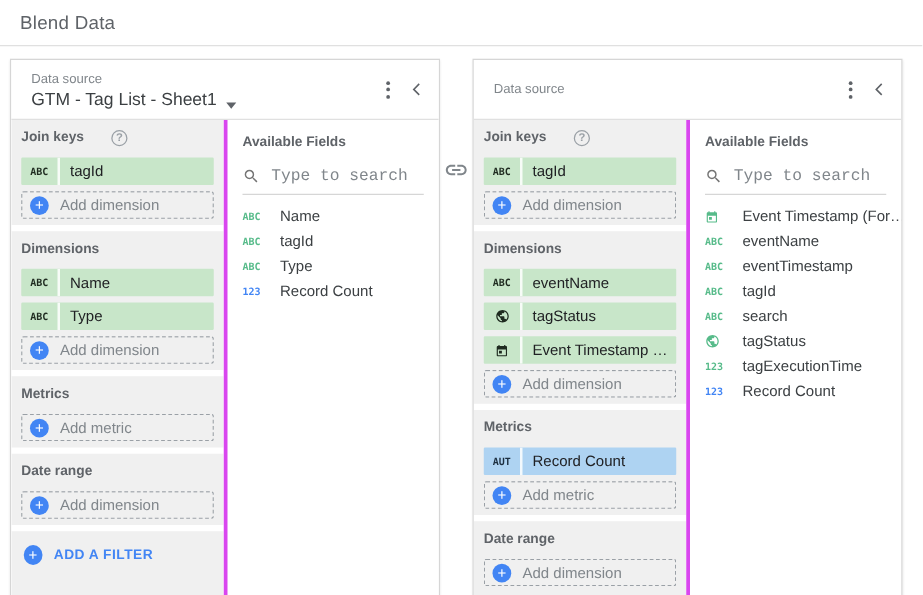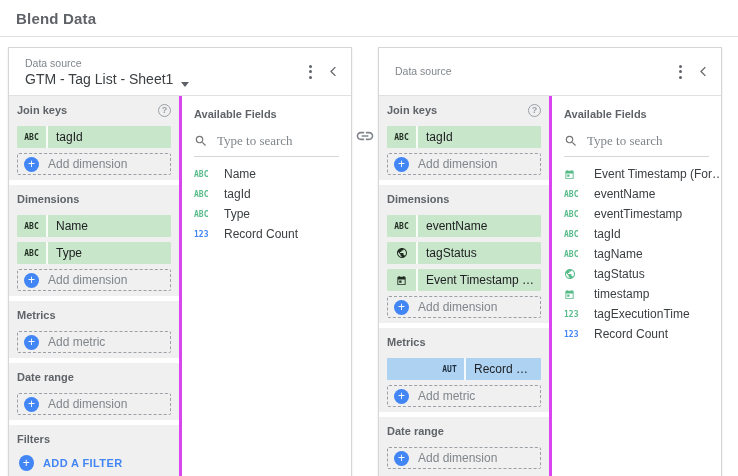--- a/index.html
+++ b/index.html
@@ -11,21 +11,21 @@
   }
   
   .titlebar {
     height: 37px;
     display: flex; align-items: center;
     padding-left: 16px;
     border-bottom: 1px solid #e0e0e0;
     background: #fff;
   }
   .titlebar h1 {
-    font-size: 15px; font-weight: 700; color: #5f6368; letter-spacing: .2px;
+    font-size: 15px; font-weight: 400; color: #5f6368; letter-spacing: .2px;
   }
   
   .panels-row {
     display: flex;
     padding: 10px 16px 0 8px;
     align-items: flex-start;
   }
   .panel {
     width: 344px; height: 469px;
     background: #fff;
@@ -83,40 +83,40 @@
   }
   .section {
     background: #f0f0f0;
     padding: 8px 8px 5px 8px;
     margin-bottom: 5px;
   }
   .section.grow { flex: 1; margin-bottom: 0; }
   .section-label {
     font-size: 11px; line-height: 13px; font-weight: 700; color: #5f6368;
     margin-bottom: 9px;
-    display: flex; align-items: center; gap: 6px; justify-content: space-between;
+    display: flex; align-items: center; gap: 22px;
   }
   .help-icon {
     width: 13px; height: 13px; border-radius: 50%;
     border: 1px solid #9aa0a6; color: #9aa0a6;
     font-size: 9px; font-weight: 700;
     display: inline-flex; align-items: center; justify-content: center;
     cursor: pointer;
   }
   
   .chip {
     height: 22px;
     background: #c8e6c9;
     border-radius: 1px;
     display: flex; align-items: center;
     margin-bottom: 5px;
     cursor: pointer;
     overflow: hidden;
   }
-  .chip.metric { background: #aed3f2; padding-left: 48px; }
+  .chip.metric { background: #aed3f2; }
   .chip-type {
     width: 31px; flex: 0 0 31px; align-self: stretch;
     display: flex; align-items: center; justify-content: center;
     border-right: 2px solid rgba(255,255,255,.85);
     color: #1f2b20;
     font-family: "DejaVu Sans Mono", monospace;
     font-size: 8px; font-weight: 700;
   }
   .chip.metric .chip-type { color: #1c2e3f; }
   .chip-name {
@@ -162,21 +162,21 @@
     margin-bottom: 13px;
   }
   .search-row {
     display: flex; align-items: center; gap: 9px;
     border-bottom: 1px solid #d6d6d6;
     padding-bottom: 7px;
     margin-bottom: 7px;
   }
   .search-row input {
     border: none; outline: none; background: transparent;
-    font-family: Liberation Serif, serif;
+    font-family: Liberation Mono, monospace;
     font-size: 13px; color: #b91c1c; width: 100%;
   }
   .search-row input::placeholder { color: #80868b; }
   .field-list { display: flex; flex-direction: column; }
   .field-item {
     height: 20px;
     display: flex; align-items: center;
     cursor: pointer;
   }
   .f-type {
@@ -265,21 +265,20 @@
           </div>
         </div>
         <div class="section">
           <div class="section-label">Date range</div>
           <div class="add-btn">
             <span class="plus-circle">+</span>
             <span>Add dimension</span>
           </div>
         </div>
         <div class="section grow">
-          <div class="section-label">Filters</div>
           <div class="filter-add-row">
             <span class="plus-circle">+</span>
             <span>ADD A FILTER</span>
           </div>
         </div>
       </div>
       <div class="fields-col">
         <div class="af-label">Available Fields</div>
         <div class="search-row">
           <span class="icon-svg">
@@ -431,39 +430,31 @@
             <div class="field-item">
               <span class="f-type green">ABC</span>
               <span class="field-name">eventTimestamp</span>
             </div>
             <div class="field-item">
               <span class="f-type green">ABC</span>
               <span class="field-name">tagId</span>
             </div>
             <div class="field-item">
               <span class="f-type green">ABC</span>
-              <span class="field-name">tagName</span>
+              <span class="field-name">search</span>
             </div>
             <div class="field-item">
               <span class="f-type green">
                 <svg width="12" height="12" viewBox="0 0 24 24">
                   <path fill="currentColor" d="M12 2C6.48 2 2 6.48 2 12s4.48 10 10 10 10-4.48 10-10S17.52 2 12 2zm-1 17.93c-3.95-.49-7-3.85-7-7.93 0-.62.08-1.21.21-1.79L9 15v1c0 1.1.9 2 2 2v1.93zm6.9-2.54c-.26-.81-1-1.39-1.9-1.39h-1v-3c0-.55-.45-1-1-1H8v-2h2c.55 0 1-.45 1-1V7h2c1.1 0 2-.9 2-2v-.41c2.93 1.19 5 4.06 5 7.41 0 2.08-.8 3.97-2.1 5.39z"></path>
                 </svg>
               </span>
               <span class="field-name">tagStatus</span>
             </div>
             <div class="field-item">
-              <span class="f-type green">
-                <svg width="11" height="11" viewBox="0 0 24 24">
-                  <path fill="currentColor" d="M19 4h-1V2h-2v2H8V2H6v2H5c-1.1 0-2 .9-2 2v14c0 1.1.9 2 2 2h14c1.1 0 2-.9 2-2V6c0-1.1-.9-2-2-2zm0 16H5V10h14v10zM7 12h5v5H7z"></path>
-                </svg>
-              </span>
-              <span class="field-name">timestamp</span>
-            </div>
-            <div class="field-item">
               <span class="f-type green">123</span>
               <span class="field-name">tagExecutionTime</span>
             </div>
             <div class="field-item">
               <span class="f-type blue">123</span>
               <span class="field-name">Record Count</span>
             </div>
           </div>
       </div>
     </div>

